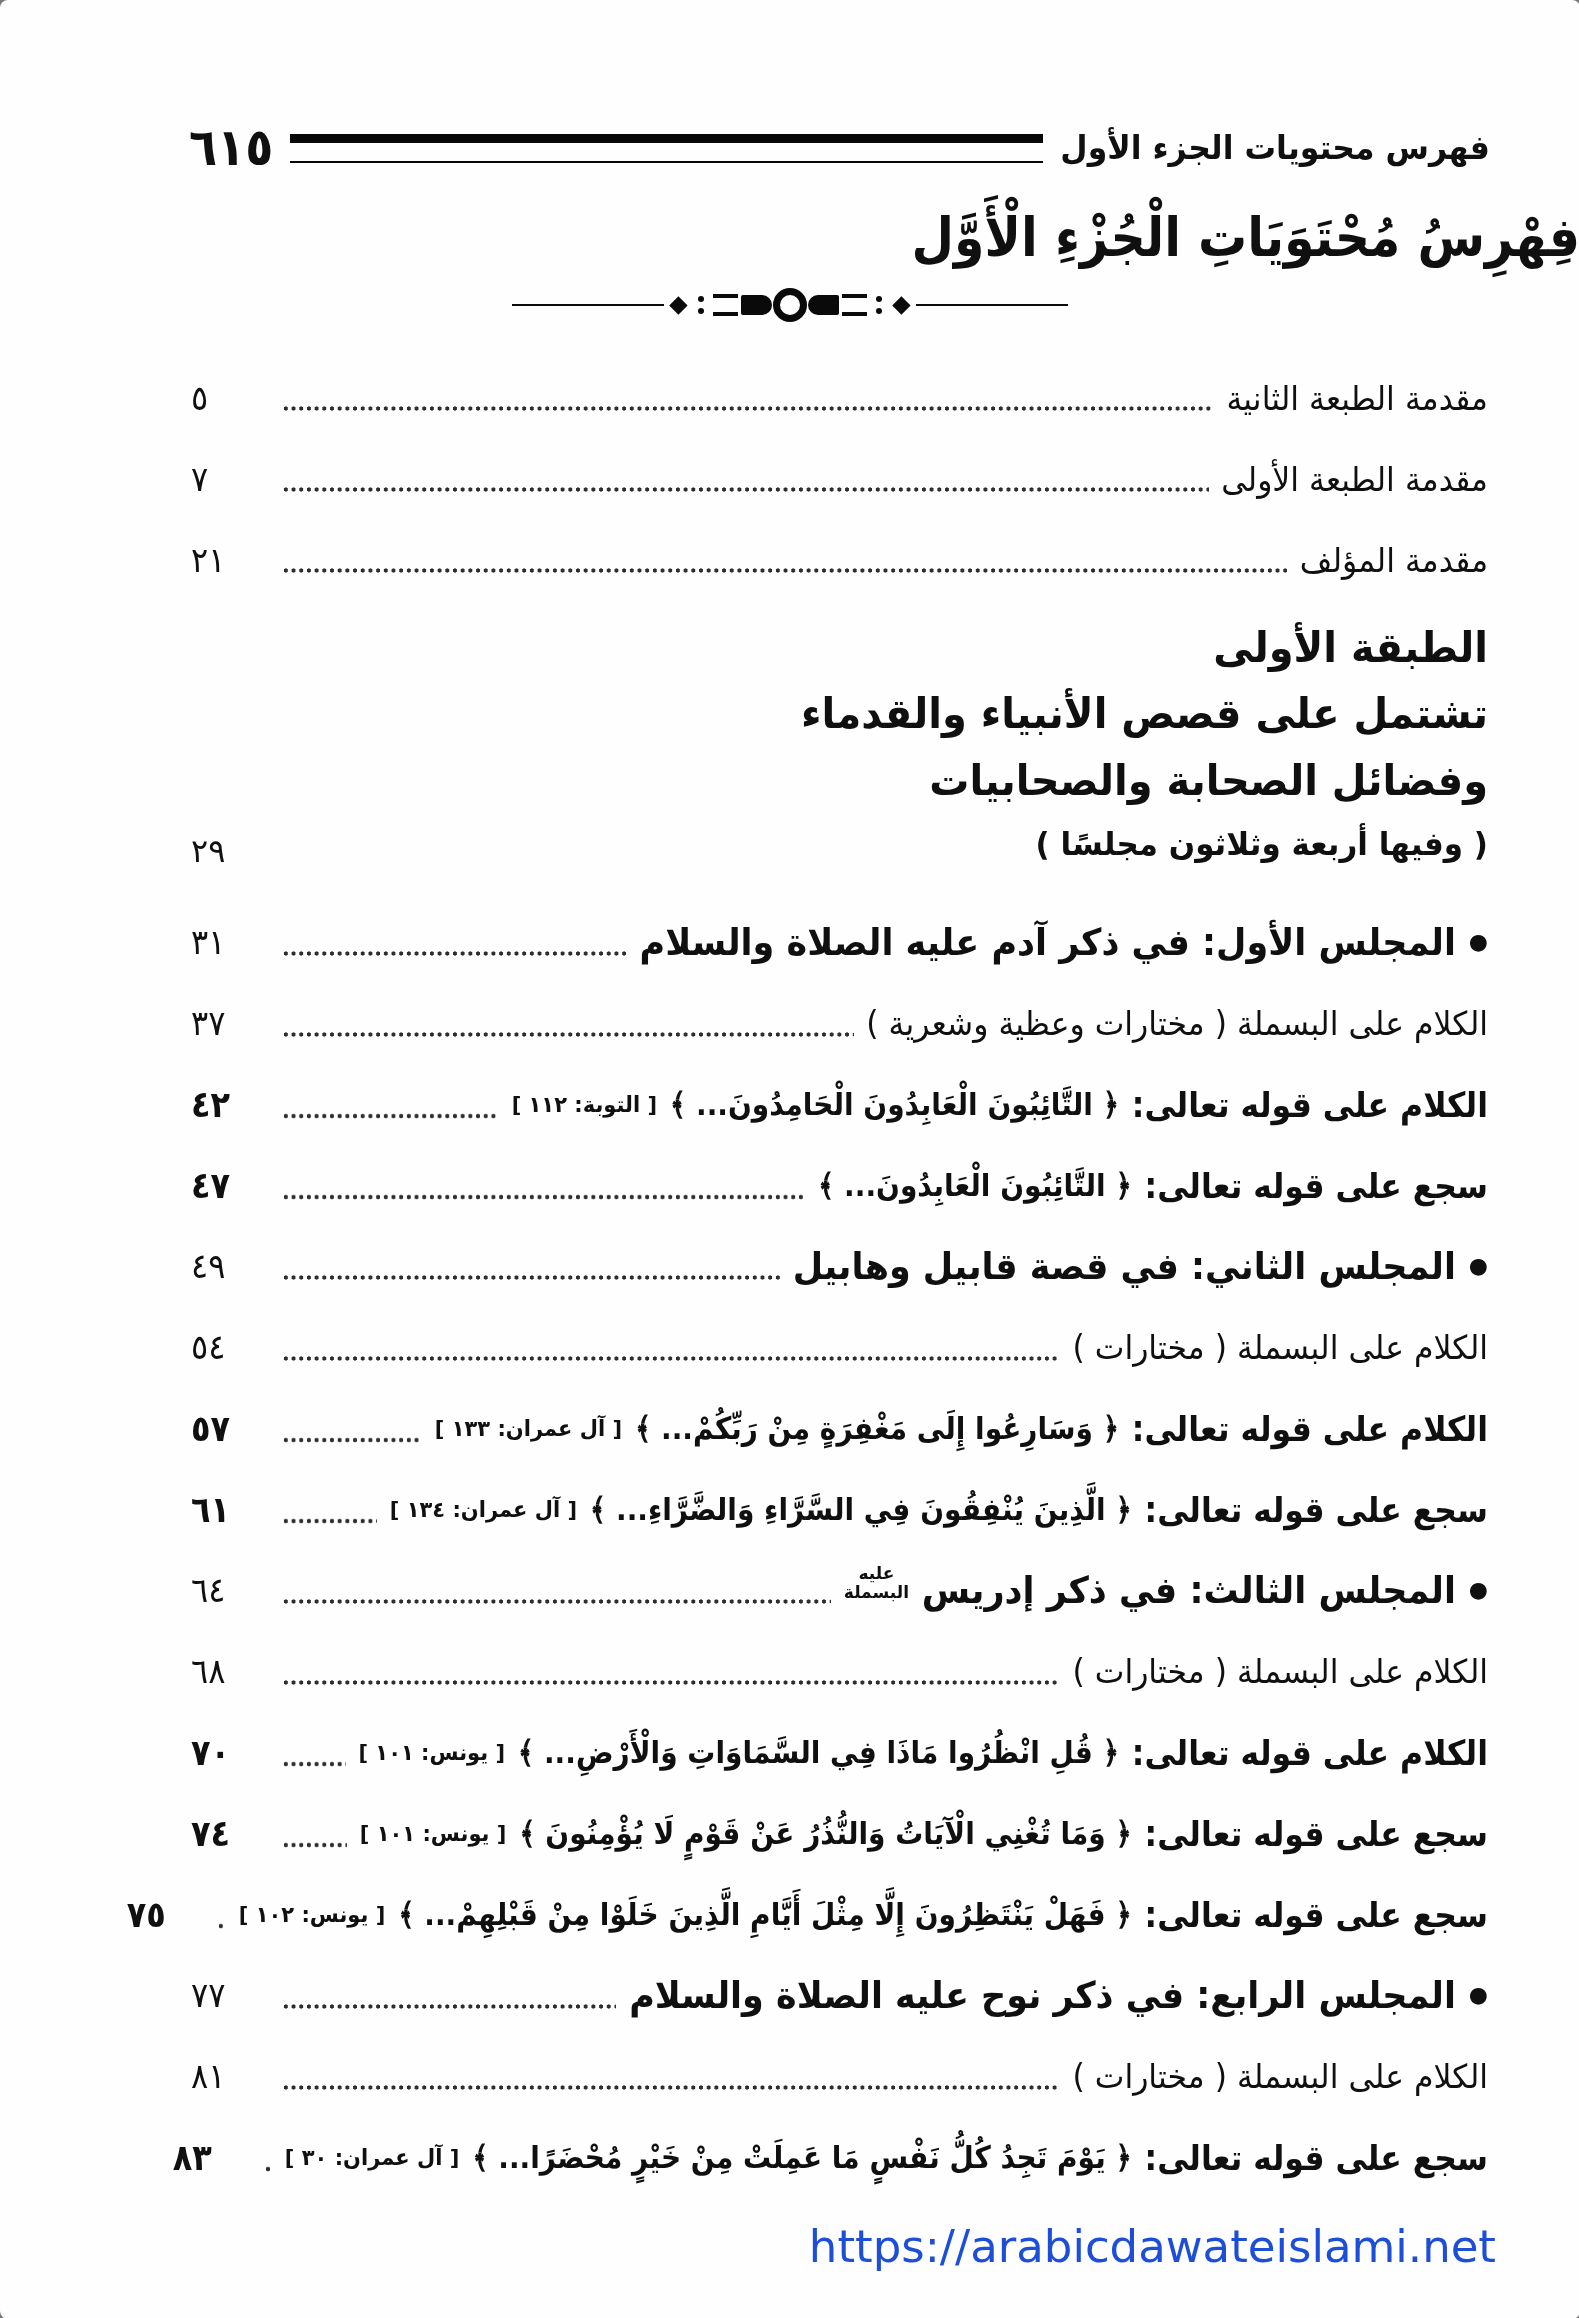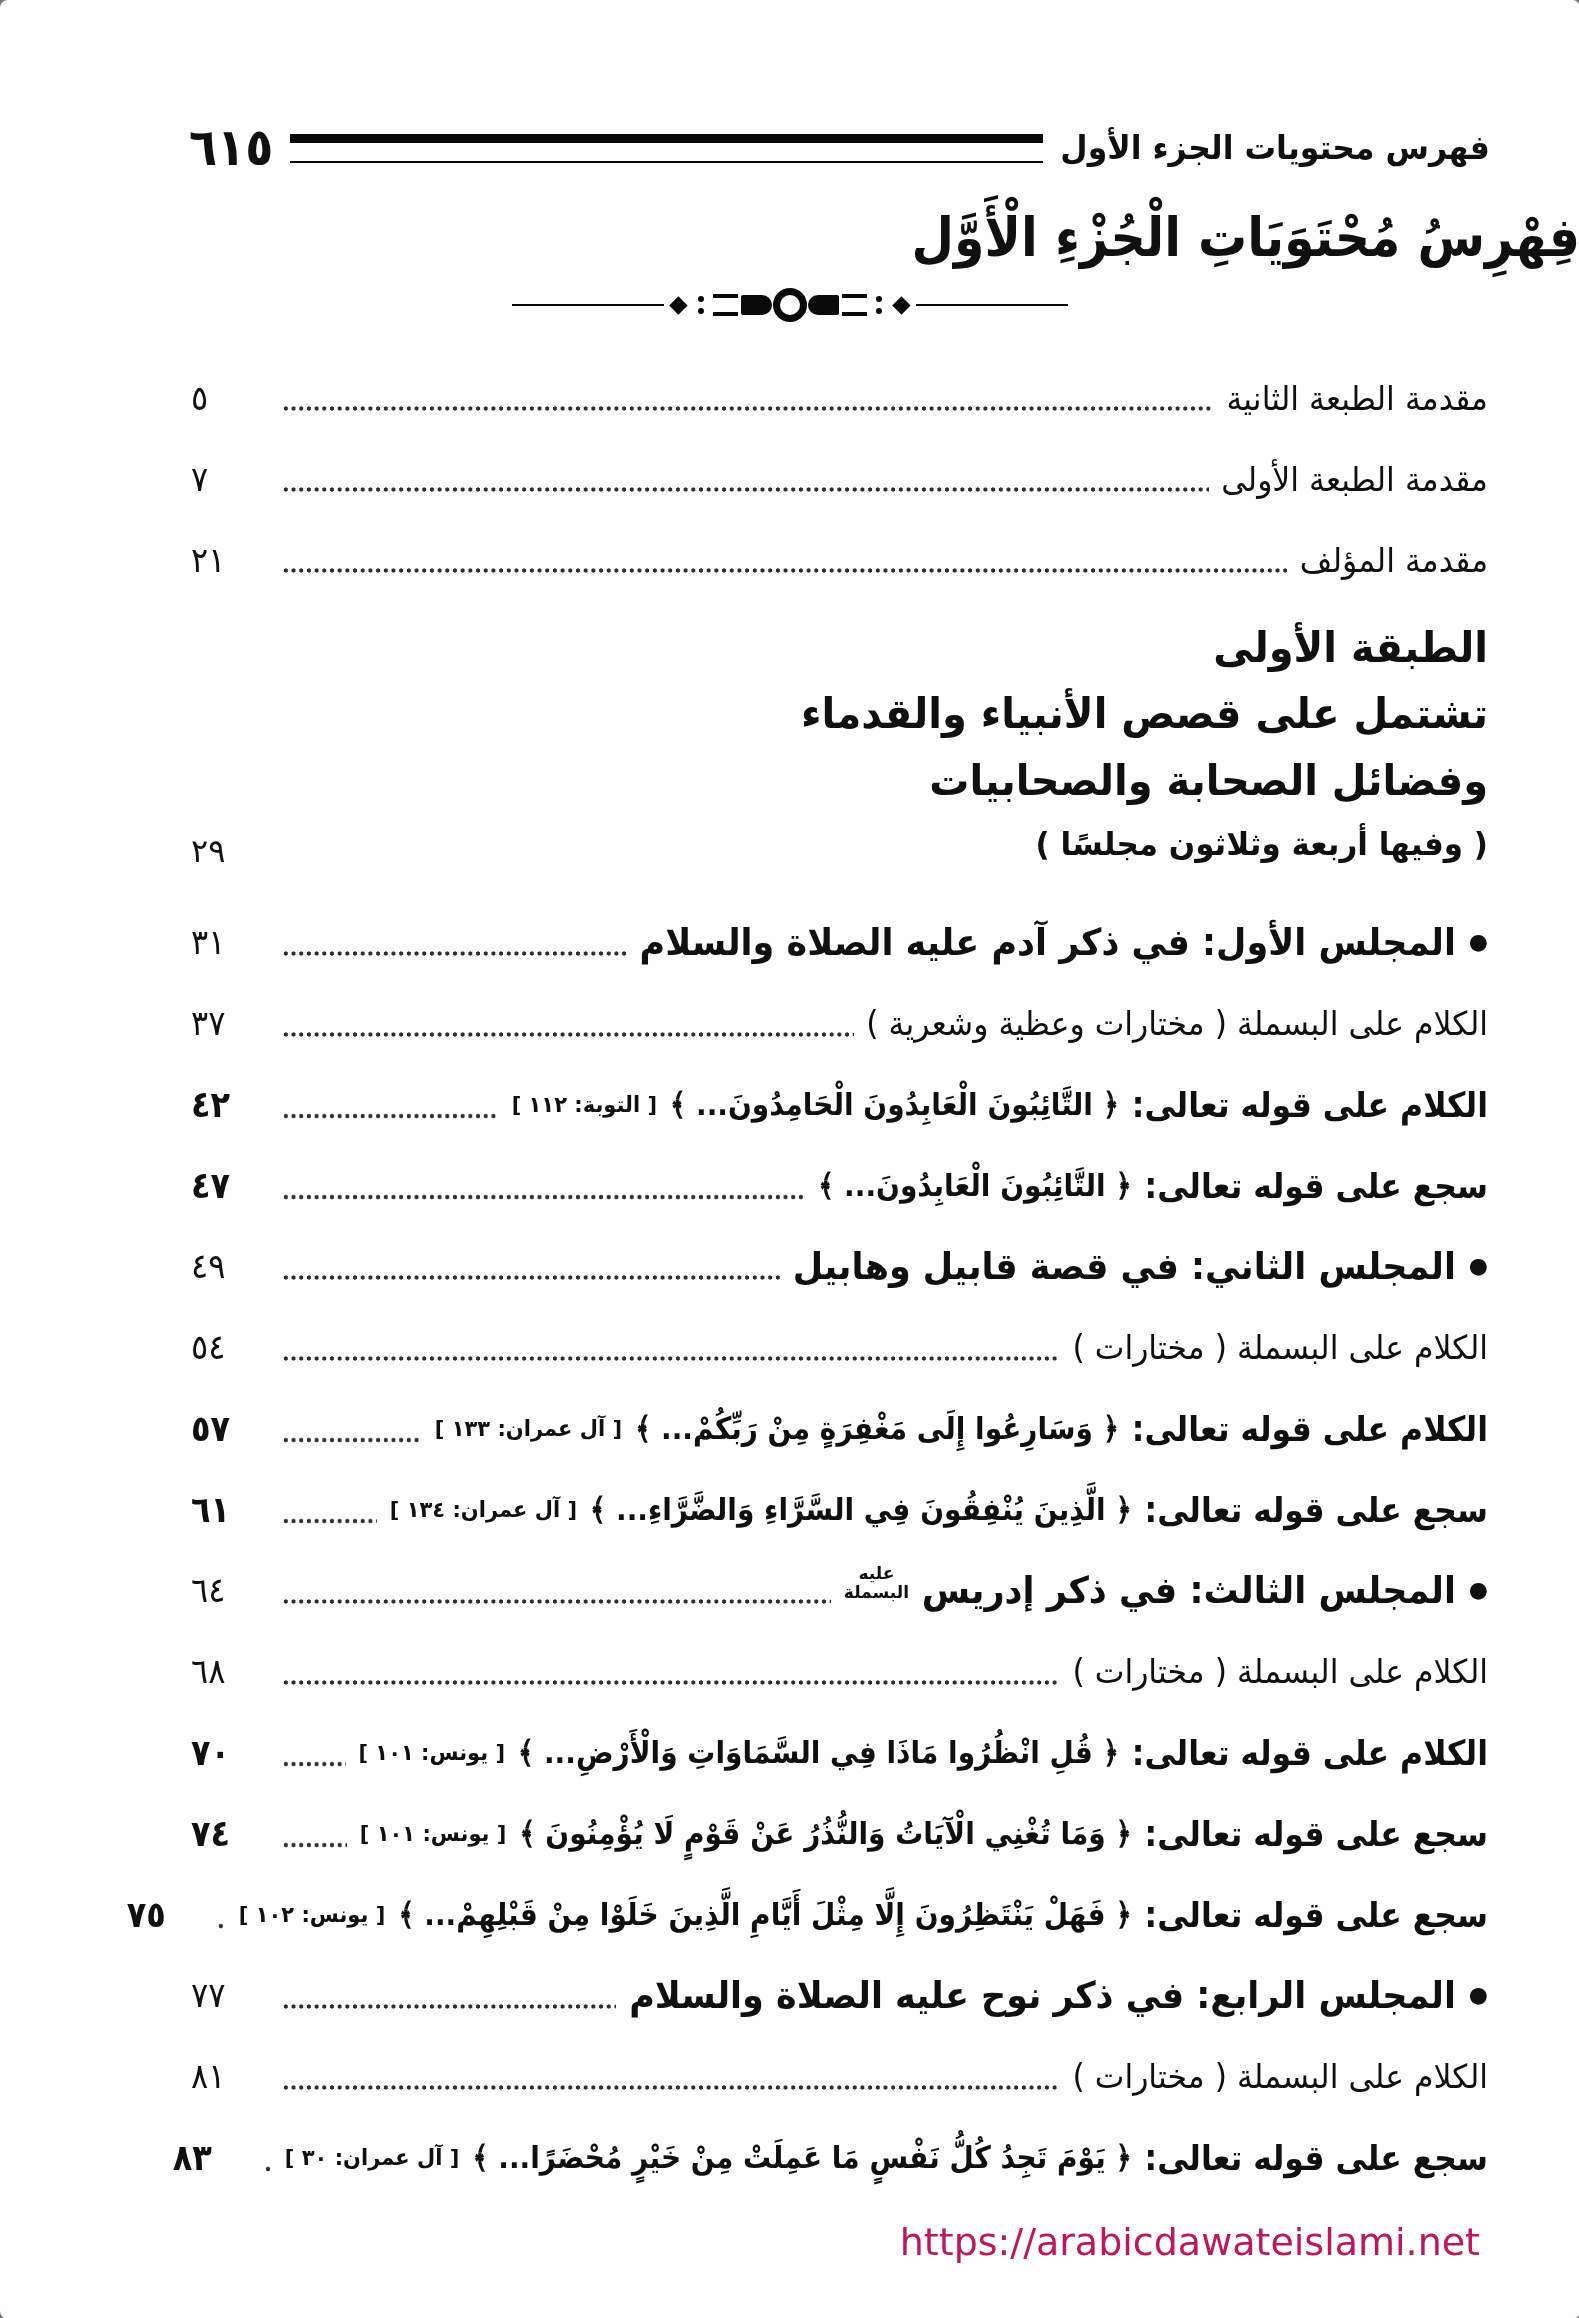--- a/index.html
+++ b/index.html
@@ -39,21 +39,21 @@
     background-size:7.7px 6.8px;background-repeat:repeat-x;background-position:0 50%;}
   .pg{font-size:32px;min-width:78px;text-align:left;direction:ltr;flex:none;transform:scaleY(1.08);}
   
   .heading{position:relative;text-align:right;margin:8.5px 0 34px;padding:0 0 5.1px;}
   .heading-line{font-size:40px;font-weight:700;line-height:1.66;transform:scaleY(1.04);}
   .heading-line.paren{font-size:31px;line-height:2.05;}
   .heading-page{position:absolute;left:0;bottom:12px;font-size:32px;direction:ltr;}
   
   .hon{display:inline-flex;flex-direction:column;align-items:center;font-size:17px;font-weight:700;line-height:1.15;transform:translateY(-6.8px);flex:none;}
   
-  .watermark{position:absolute;top:2220px;right:100px;font-size:38px;color:#be185d;direction:ltr;white-space:nowrap;}
+  .watermark{position:absolute;top:2220px;right:84px;font-size:45px;color:#1d4ed8;direction:ltr;white-space:nowrap;}
 </style>
 </head>
 <body>
 
 <div class="sheet">
 
   <div class="header">
     <span class="pageno">٦١٥</span>
     <span class="rules"></span>
     <span class="header-title">فهرس محتويات الجزء الأول</span>

